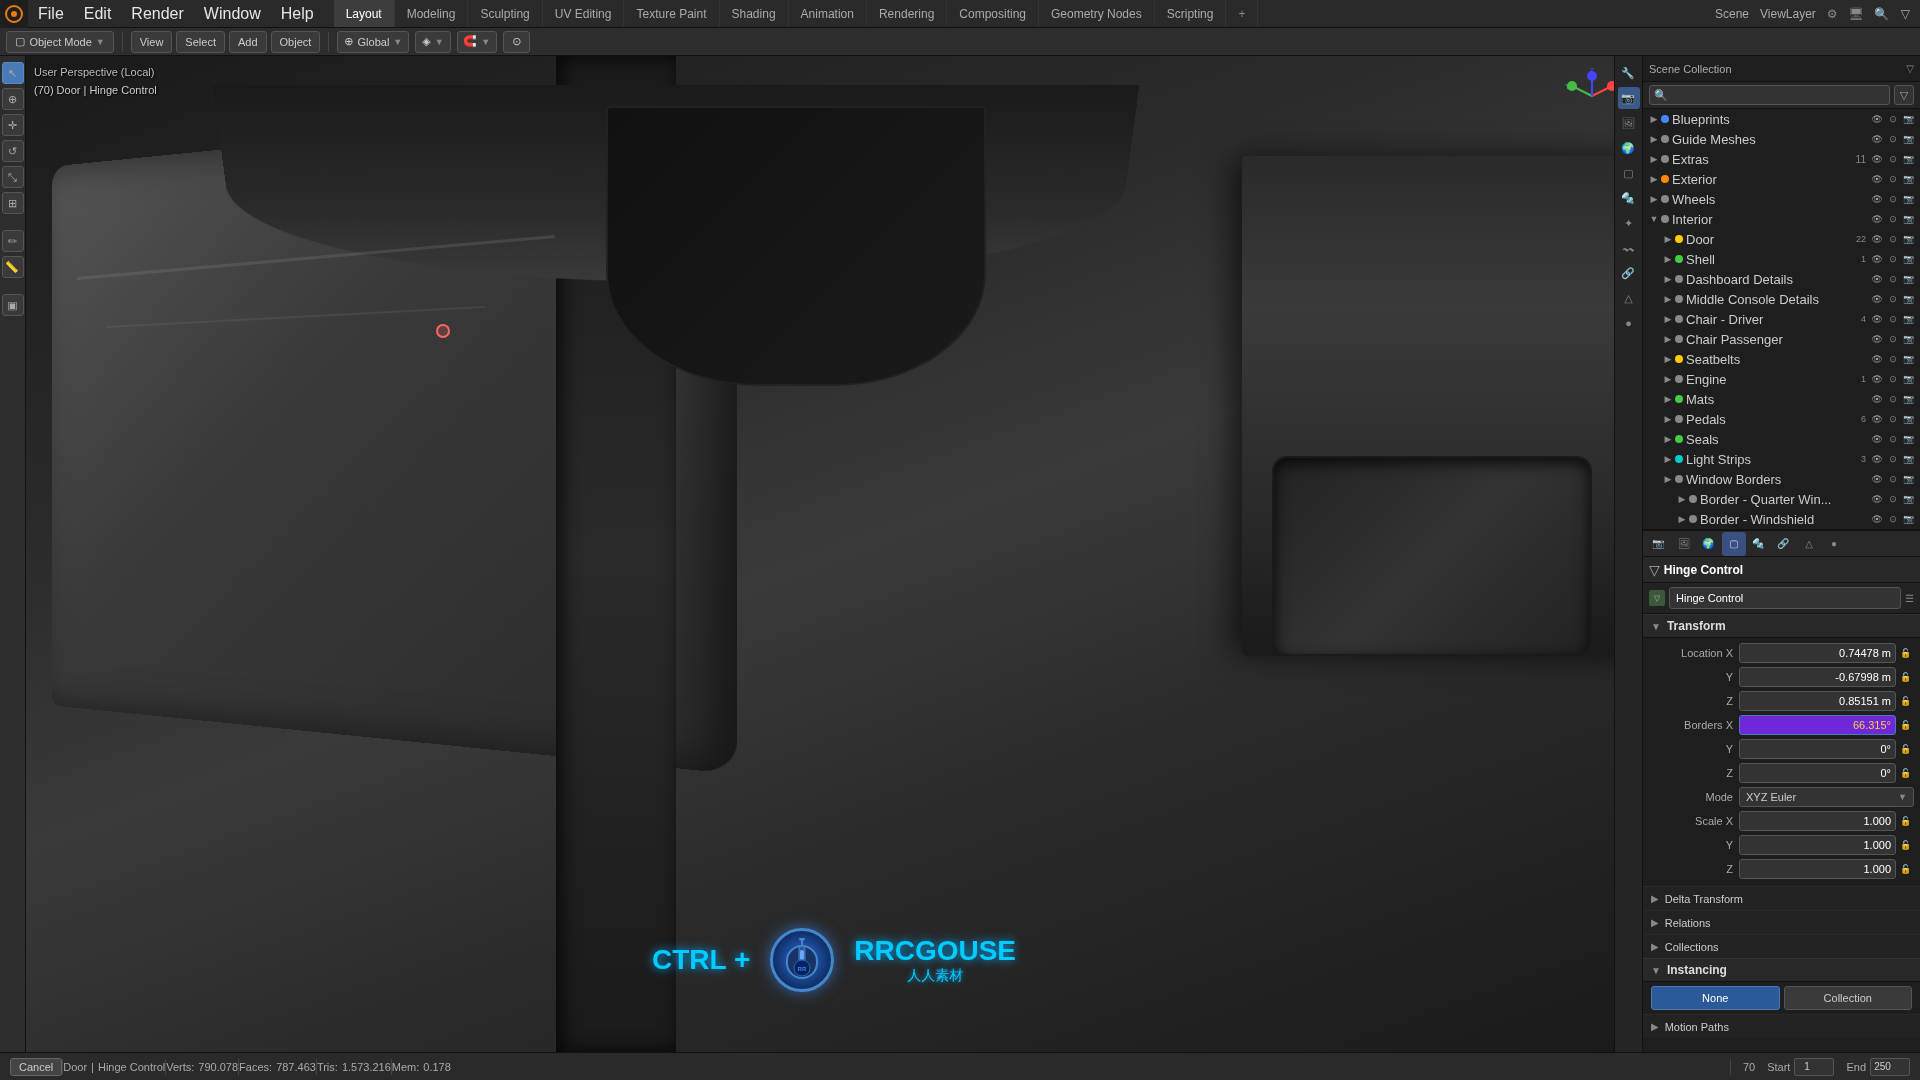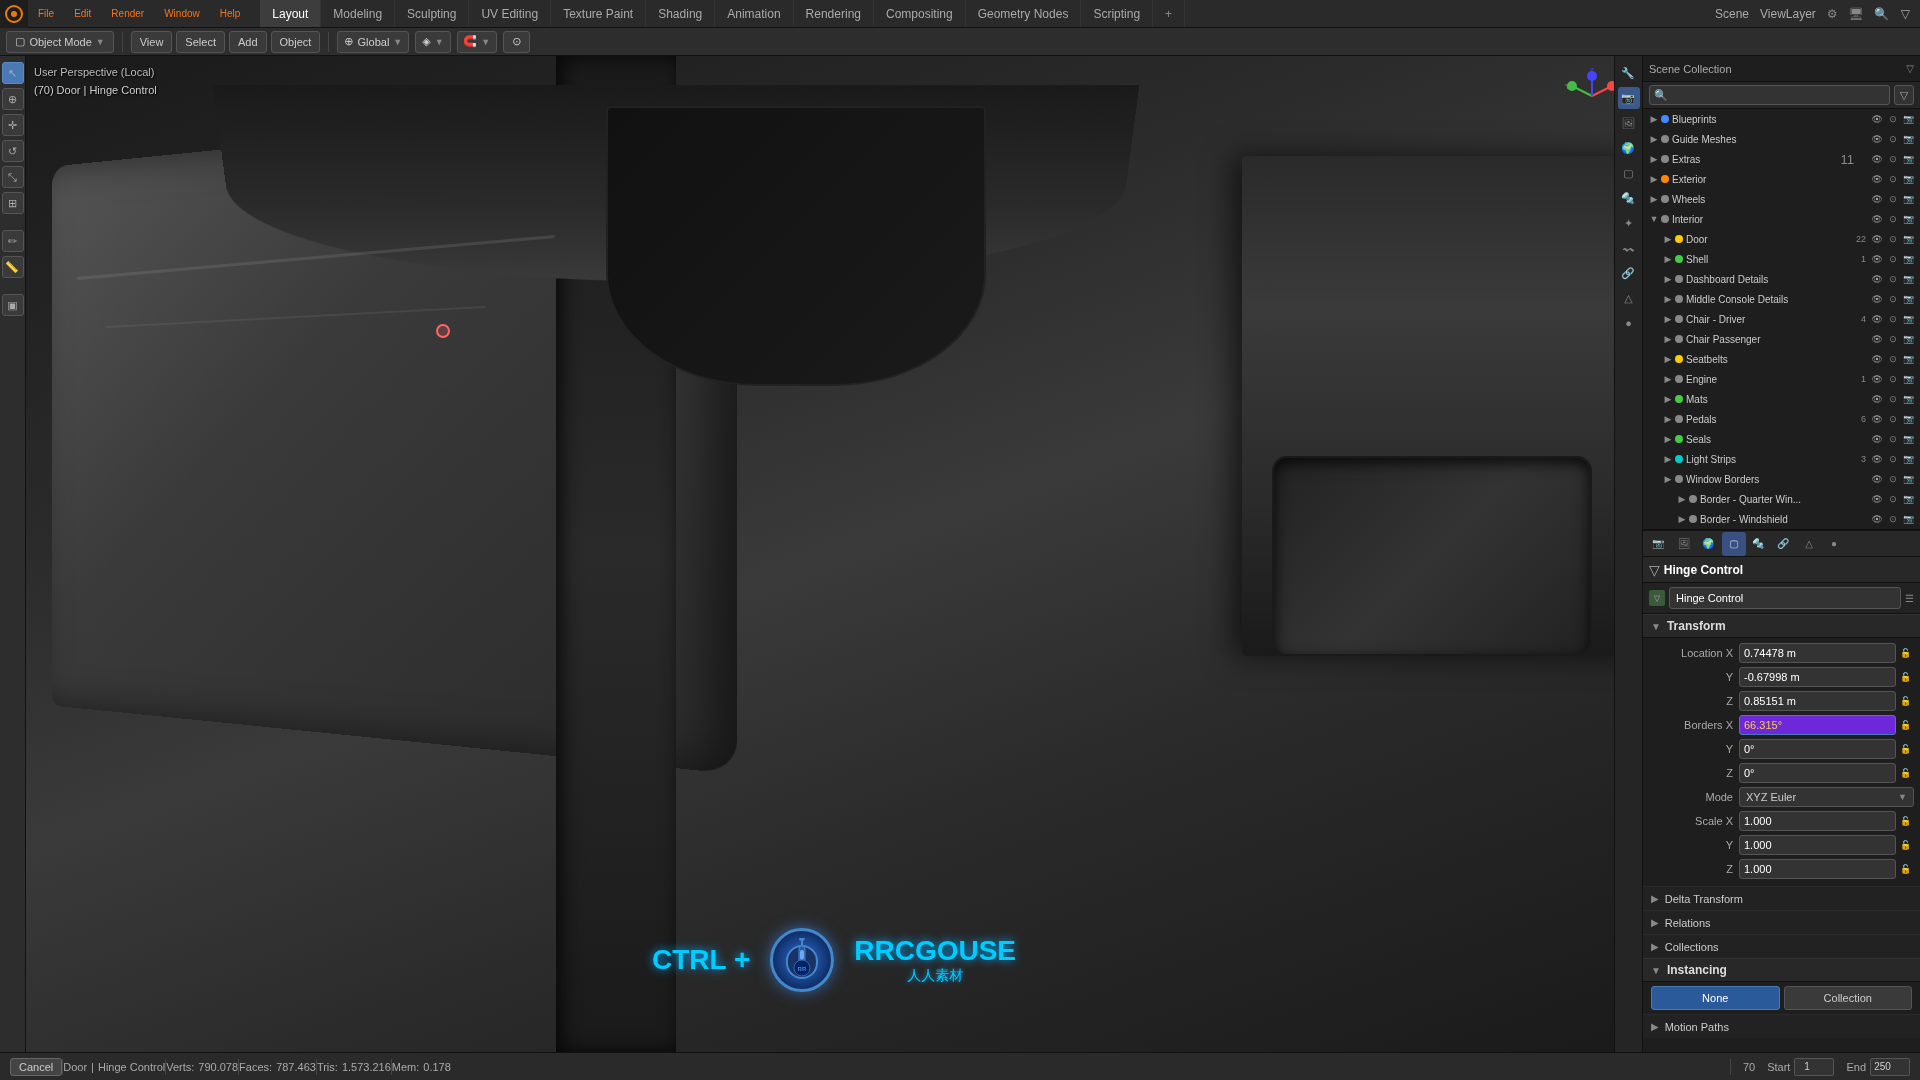--- a/index.html
+++ b/index.html
@@ -32,22 +32,22 @@
       font-size: 16px; color: #ff8800;
       flex-shrink: 0;
     }
     .menu-items {
       display: flex; align-items: center; height: 100%;
     }
     .menu-item {
       padding: 0 10px;
       height: 100%;
       display: flex; align-items: center;
-      color: #f97316;
-      font-size: 10px;
+      color: #e5e5e5;
+      font-size: 16px;
       cursor: pointer;
     }
     .menu-tabs {
       display: flex; align-items: center; height: 100%;
       margin-left: 10px;
     }
     .menu-tab {
       padding: 0 12px;
       height: 100%;
       display: flex; align-items: center;
@@ -234,21 +234,21 @@
       cursor: pointer;
       position: relative;
     }
     .collection-indent { width: 16px; flex-shrink: 0; }
     .collection-arrow {
       width: 14px; flex-shrink: 0;
       display: flex; align-items: center; justify-content: center;
       color: #888;
       font-size: 9px;
     }
-    .collection-name { flex: 1; font-size: 10px; white-space: nowrap; overflow: hidden; }
+    .collection-name { flex: 1; font-size: 13px; white-space: nowrap; overflow: hidden; }
     .collection-controls {
       display: flex; align-items: center; gap: 2px;
       margin-left: auto;
     }
     .col-ctrl-btn {
       width: 14px; height: 14px;
       font-size: 9px;
       color: #888;
       display: flex; align-items: center; justify-content: center;
     }
@@ -300,20 +300,21 @@
     }
     .transform-input {
       flex: 1;
       height: 20px;
       background: #333;
       border: 1px solid #555;
       border-radius: 3px;
       color: #fff;
       font-size: 11px;
       padding: 0 4px;
+      text-align: right;
     }
     .transform-input.highlighted {
       background: #6d28d9;
       border-color: #4a7ab5;
       color: #ffcc44;
     }
     .transform-lock-btn {
       width: 16px; height: 20px;
       display: flex; align-items: center; justify-content: center;
       color: #666; font-size: 9px; margin-left: 2px;
@@ -690,21 +691,21 @@
           <div class="col-ctrl-btn col-eye">👁</div>
           <div class="col-ctrl-btn">⊙</div>
           <div class="col-ctrl-btn col-render">📷</div>
         </div>
       </div>
 
       <div class="collection-item">
         <div class="collection-arrow">▶</div>
         <div class="color-dot dot-gray"></div>
         <span class="collection-name">Extras</span>
-        <span style="color:#888;font-size:13px;margin-right:16px;">11</span>
+        <span style="color:#888;font-size:10px;margin-right:4px;">11</span>
         <div class="collection-controls">
           <div class="col-ctrl-btn col-eye">👁</div>
           <div class="col-ctrl-btn">⊙</div>
           <div class="col-ctrl-btn col-render">📷</div>
         </div>
       </div>
 
       <div class="collection-item">
         <div class="collection-arrow">▶</div>
         <div class="color-dot dot-orange"></div>

